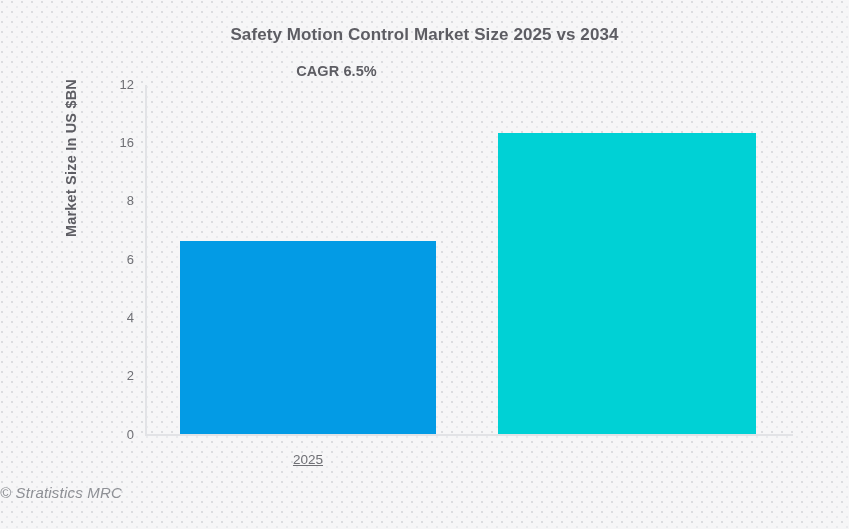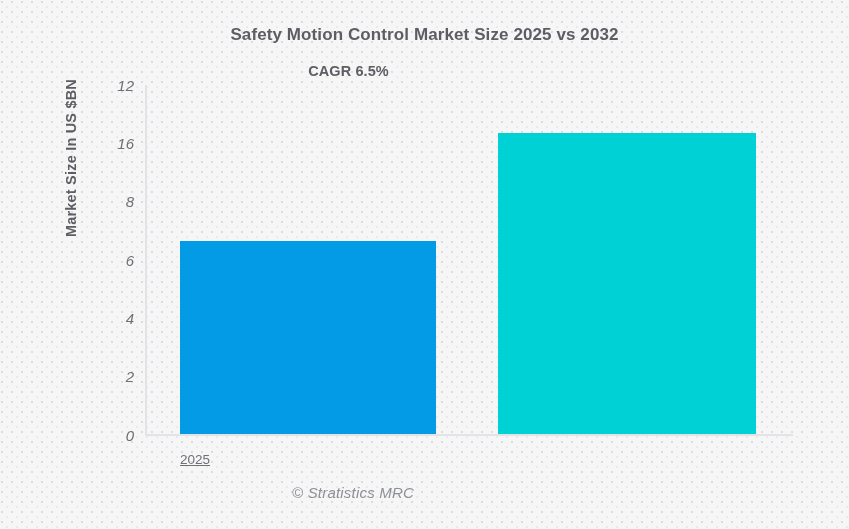--- a/index.html
+++ b/index.html
@@ -33,21 +33,21 @@
     top: 25px;
     width: 849px;
     text-align: center;
     font-size: 17px;
     font-weight: bold;
     color: #5d5d63;
     letter-spacing: 0.1px;
   }
   .chart-subtitle {
     position: absolute;
-    left: 12px;
+    left: 0;
     top: 63px;
     width: 673px;
     text-align: center;
     font-size: 14.5px;
     font-weight: bold;
     color: #5d5d63;
     letter-spacing: 0.1px;
   }
 
   
@@ -64,24 +64,23 @@
     color: #5d5d63;
     letter-spacing: 0.2px;
     white-space: nowrap;
   }
 
   .y-tick {
     position: absolute;
     right: 0;
     width: 34px;
     text-align: right;
-    font-size: 15px;
+    font-size: 13px;
     color: #6f7075;
     line-height: 1;
-    font-style: italic;
   }
   .y-ticks-wrap {
     position: absolute;
     left: 98px;
     top: 0;
     width: 36px;
     height: 529px;
   }
 
   .axis-line-y {
@@ -115,44 +114,44 @@
   }
   .bar-1 { left: 35px;  width: 256px; }
   .bar-2 { left: 353px; width: 258px; }
 
   
   .x-tick {
     position: absolute;
     top: 452px;
     font-size: 13.5px;
     color: #6f7075;
+    text-align: center;
     text-decoration: underline;
   }
   .x-tick-1 { left: 180px; width: 256px; }
   .x-tick-2 { left: 498px; width: 258px; }
 
   
   .footer-credit {
     position: absolute;
     left: 0;
     top: 484px;
     width: 706px;
-    text-align: center;
     font-size: 15px;
     font-style: italic;
     color: #8e9095;
     letter-spacing: 0.2px;
   }
 </style>
 </head>
 <body>
 
 <div id="chart-canvas">
 
-  <div class="chart-title">Safety Motion Control Market Size 2025 vs 2032</div>
+  <div class="chart-title">Safety Motion Control Market Size 2025 vs 2034</div>
 
   <div class="chart-subtitle">CAGR 6.5%</div>
 
   <div class="y-axis-title">Market Size In US $BN</div>
 
   <div class="y-ticks-wrap">
     <div class="y-tick" style="top:78px;">12</div>
     <div class="y-tick" style="top:136px;">16</div>
     <div class="y-tick" style="top:194px;">8</div>
     <div class="y-tick" style="top:253px;">6</div>

